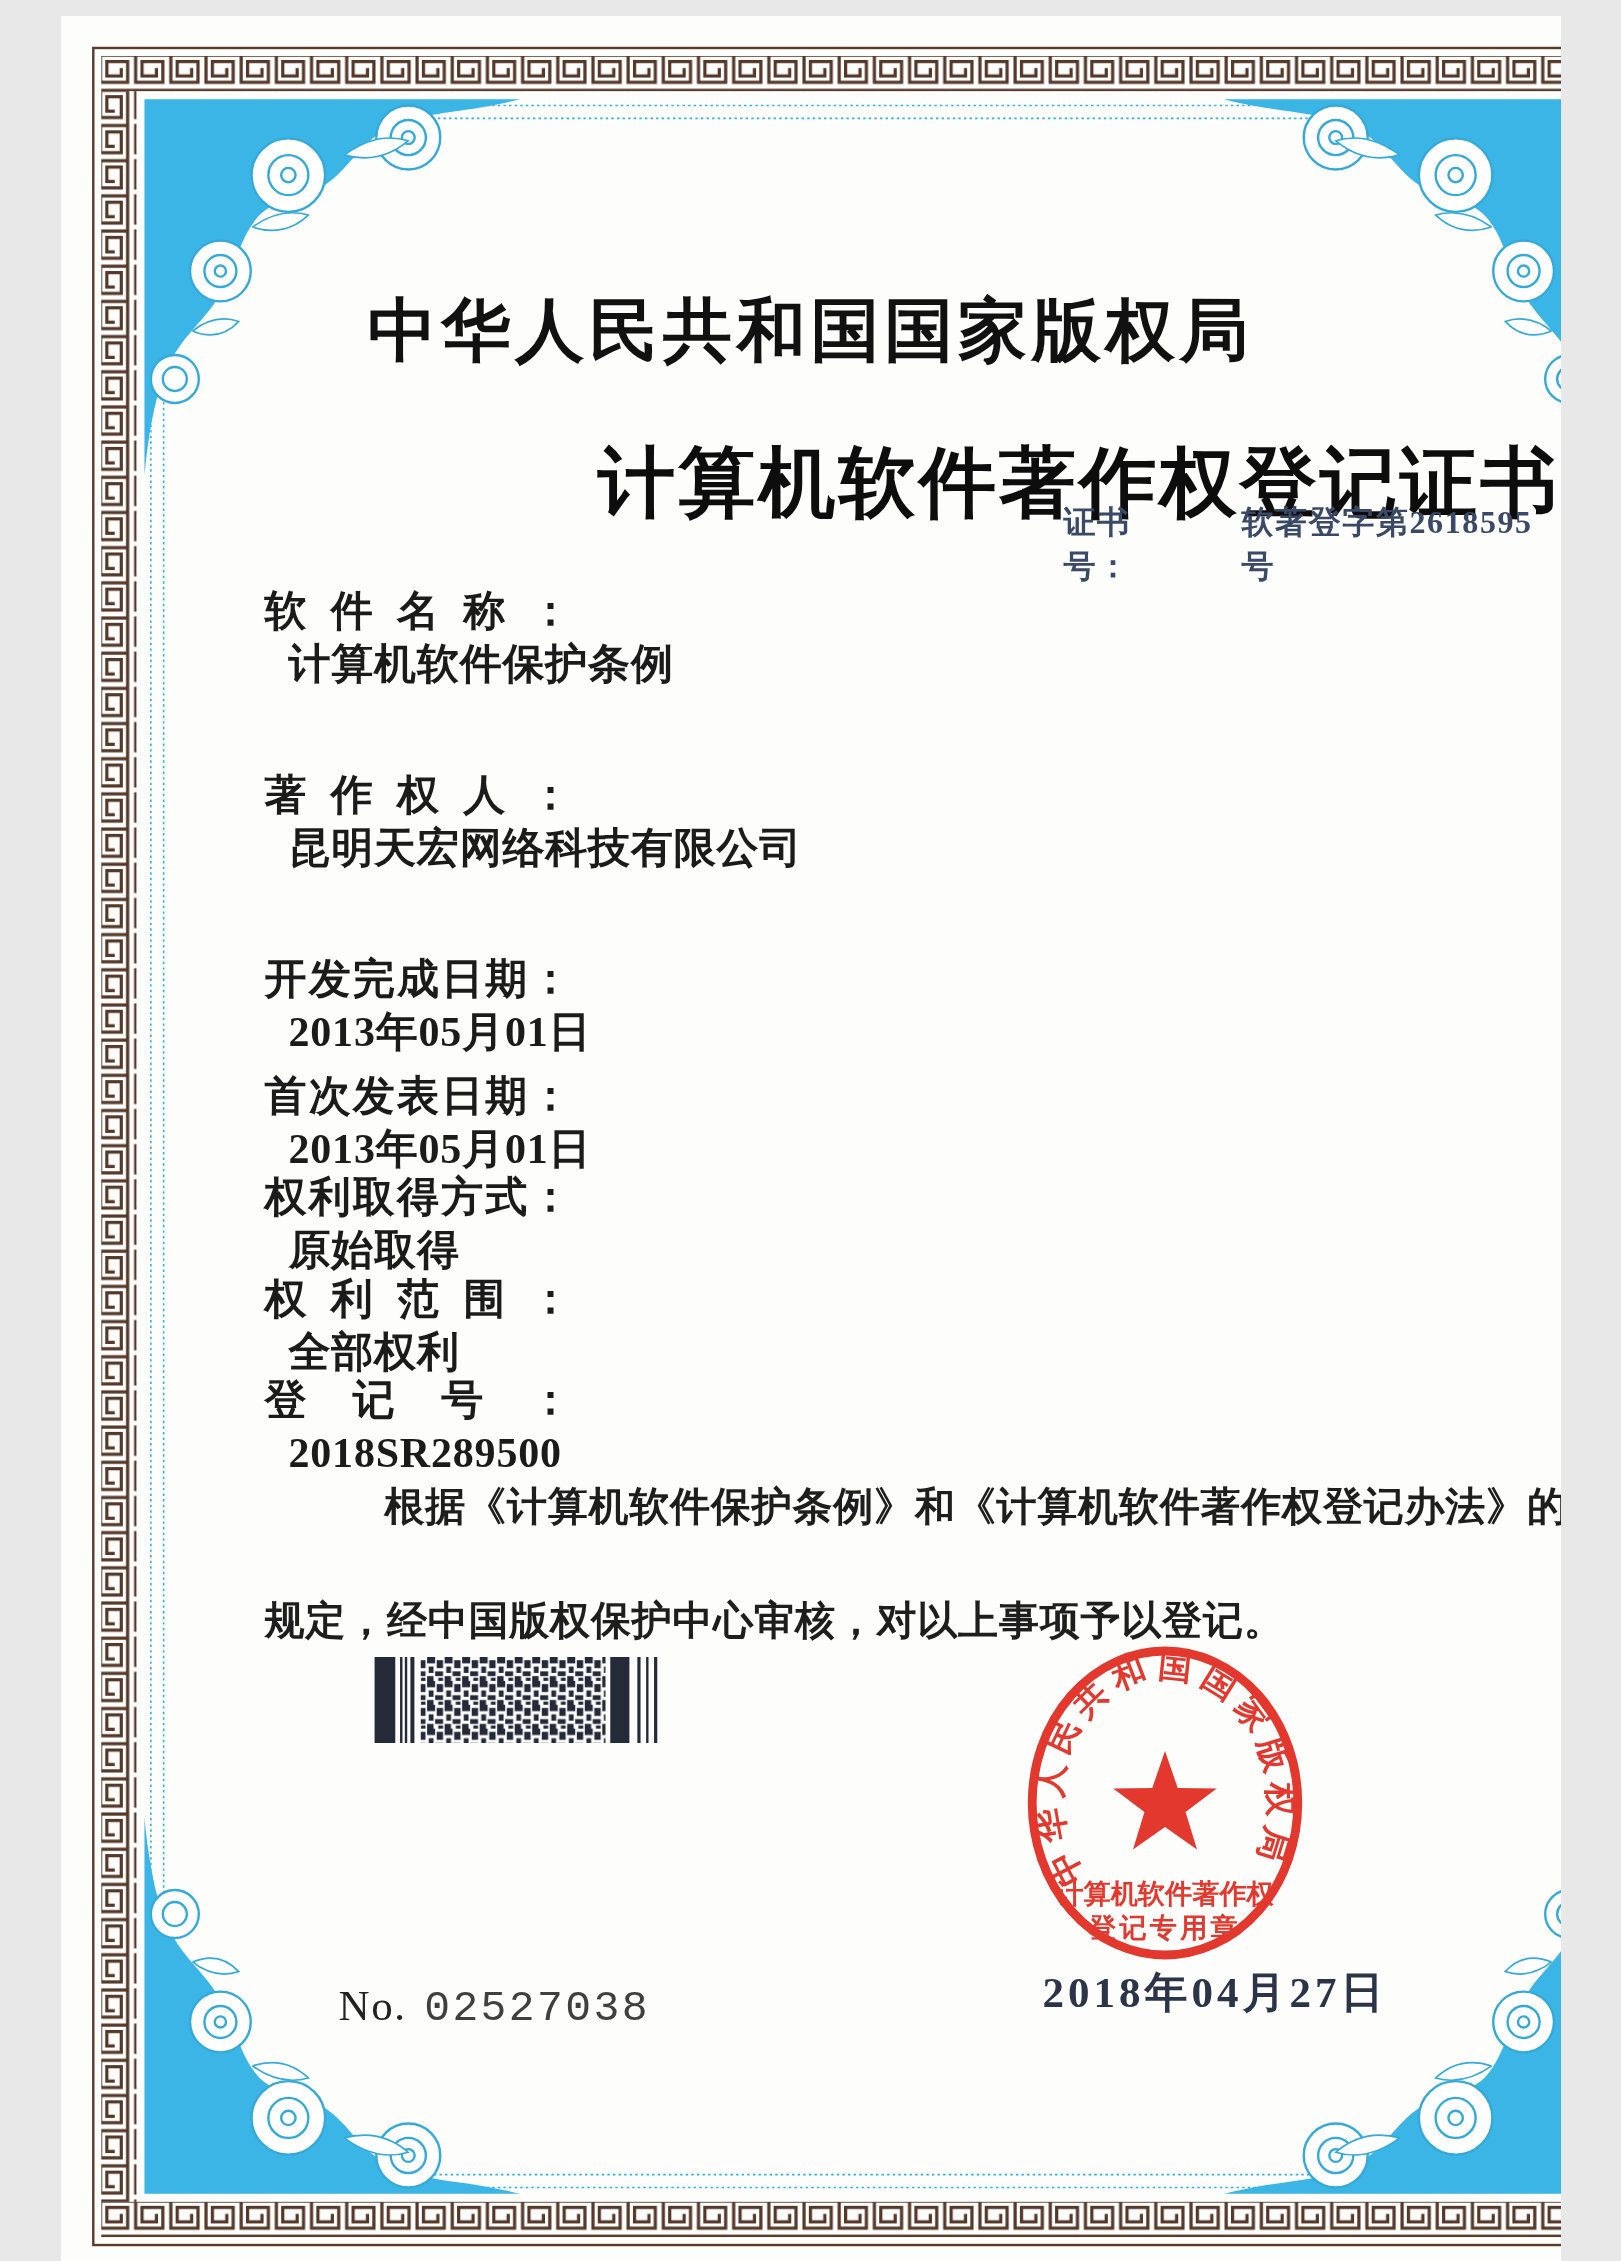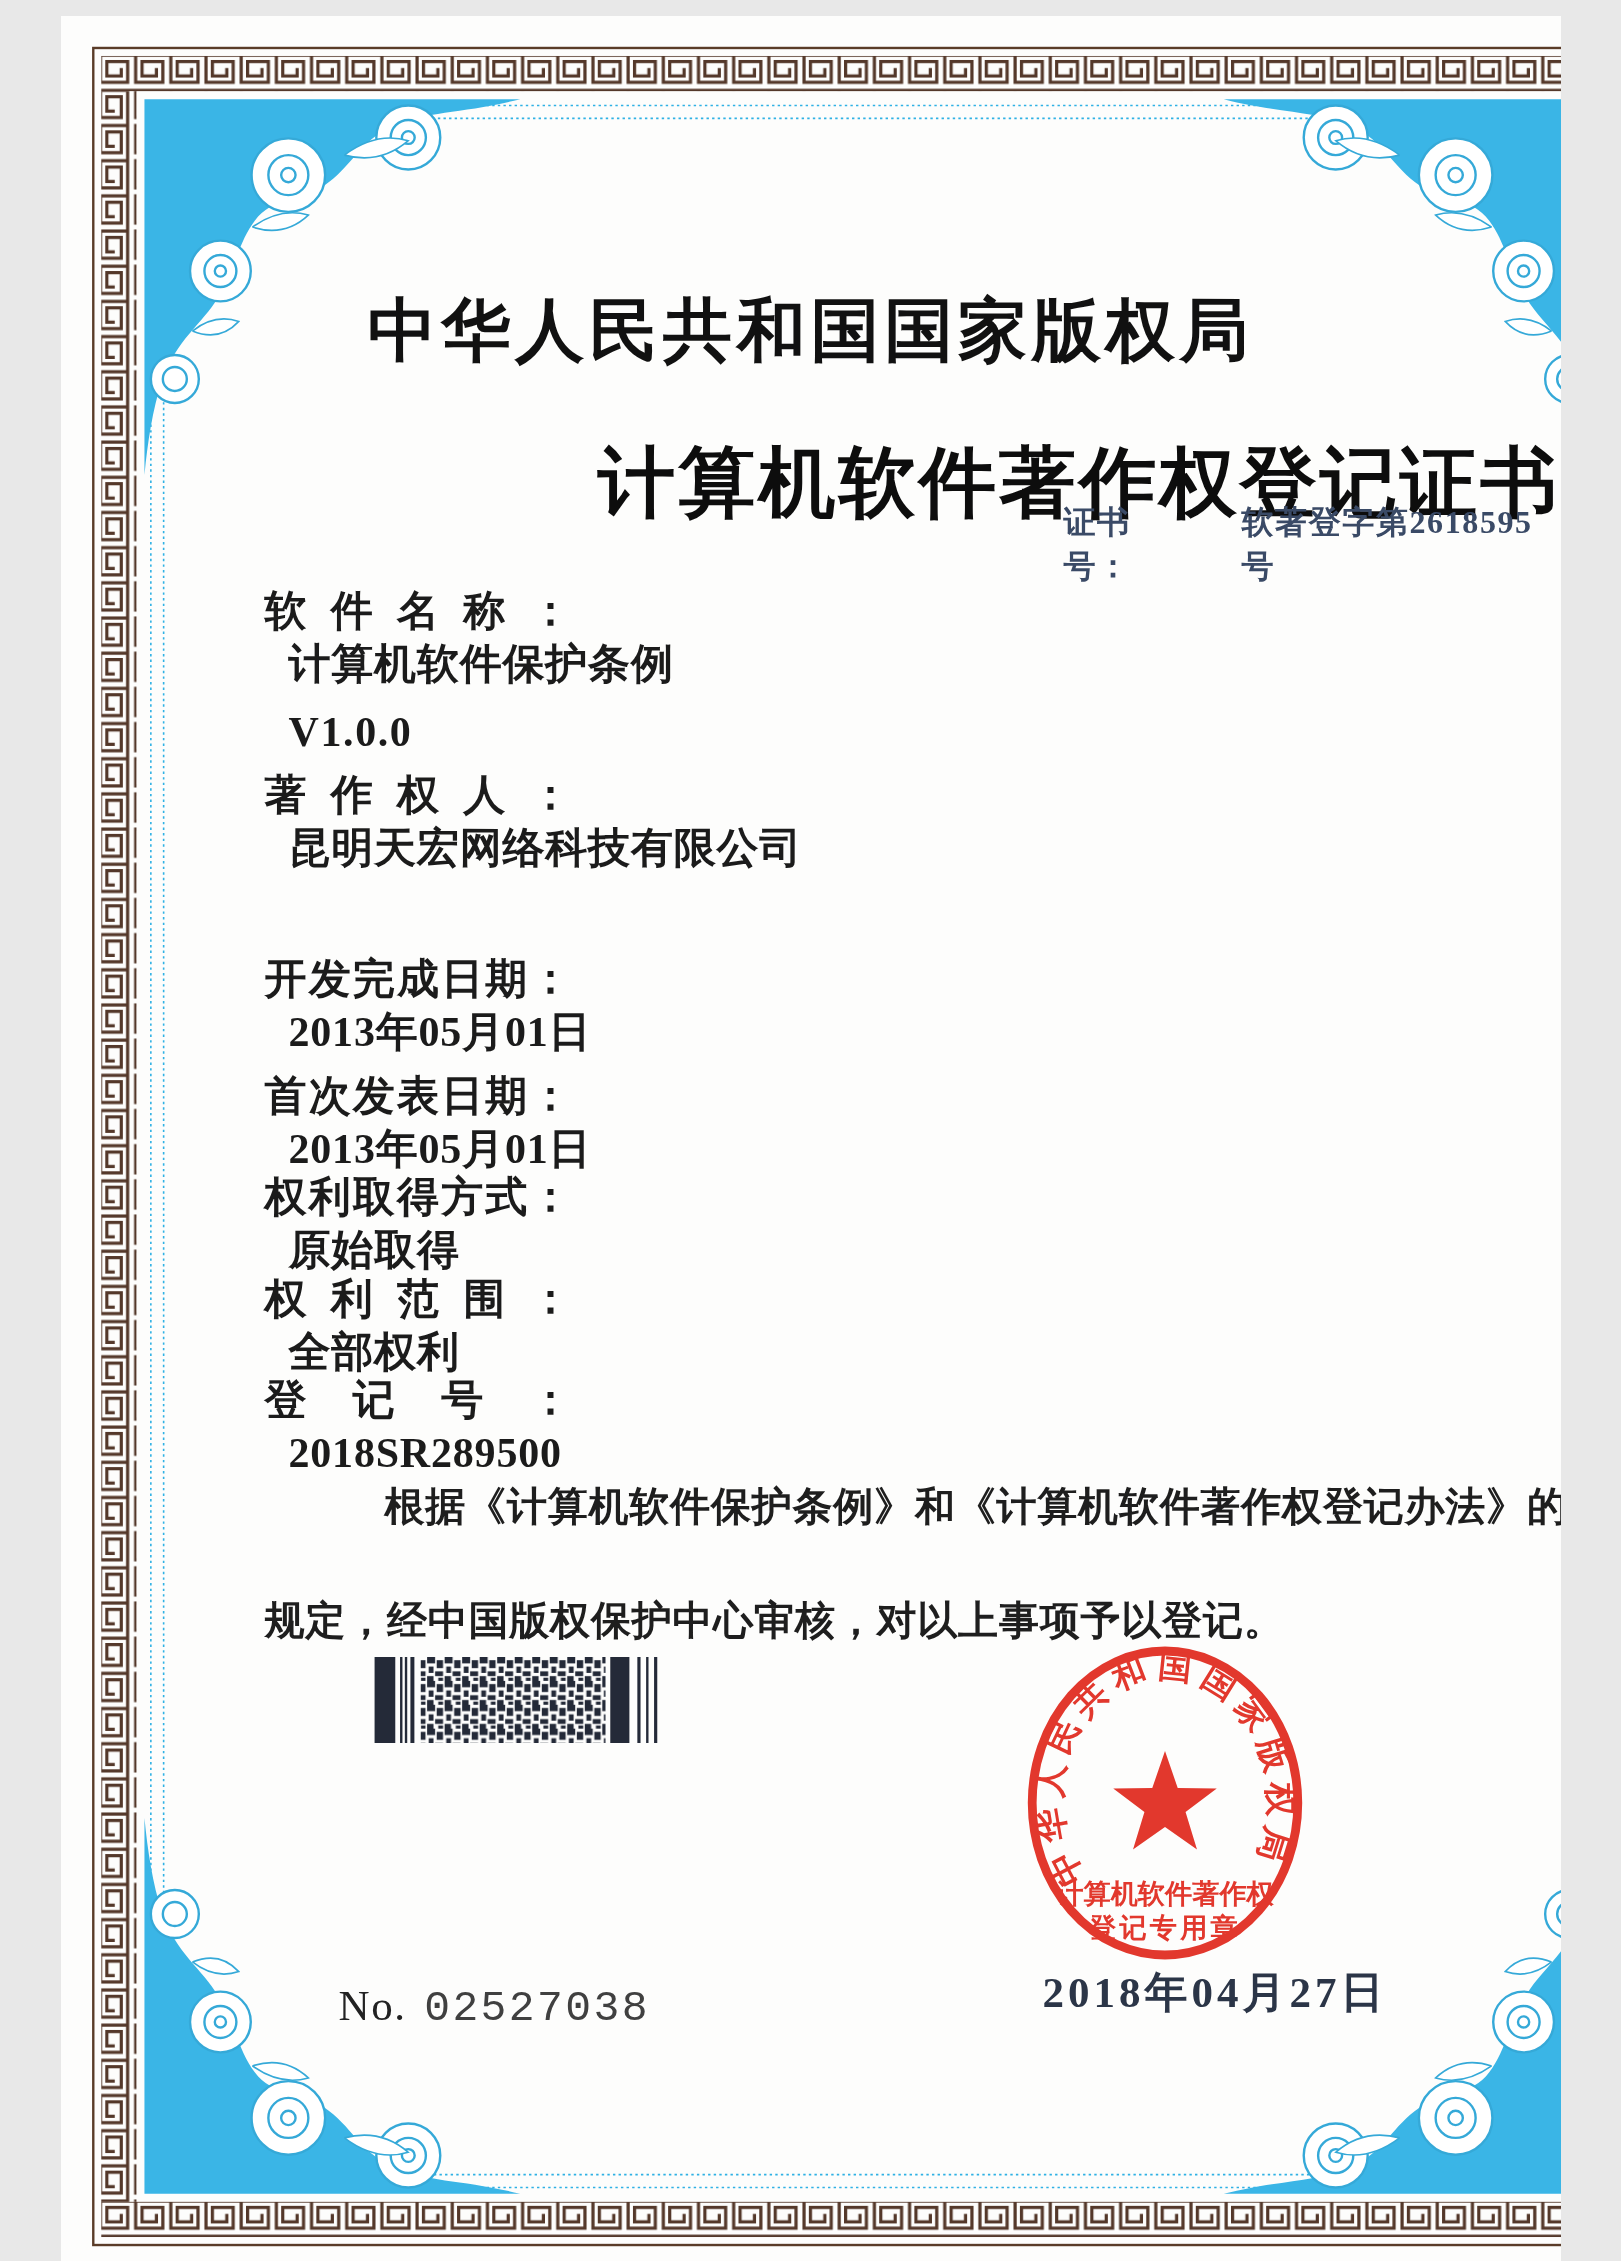--- a/index.html
+++ b/index.html
@@ -104,21 +104,20 @@
 
   <div class="cert-no">
     <span>证书号：</span>
     <span>软著登字第2618595号</span>
   </div>
 
   <div class="field-row" style="top:569px">
     <span class="f-label">软件名称：</span>
     <span class="f-value">
       <div>计算机软件保护条例</div>
-      <div class="v2">V1.0.0</div>
     </span>
   </div>
 
   <div class="field-row" style="top:753px">
     <span class="f-label">著作权人：</span>
     <span class="f-value">昆明天宏网络科技有限公司</span>
   </div>
 
   <div class="field-row" style="top:937px">
     <span class="f-label">开发完成日期：</span>

